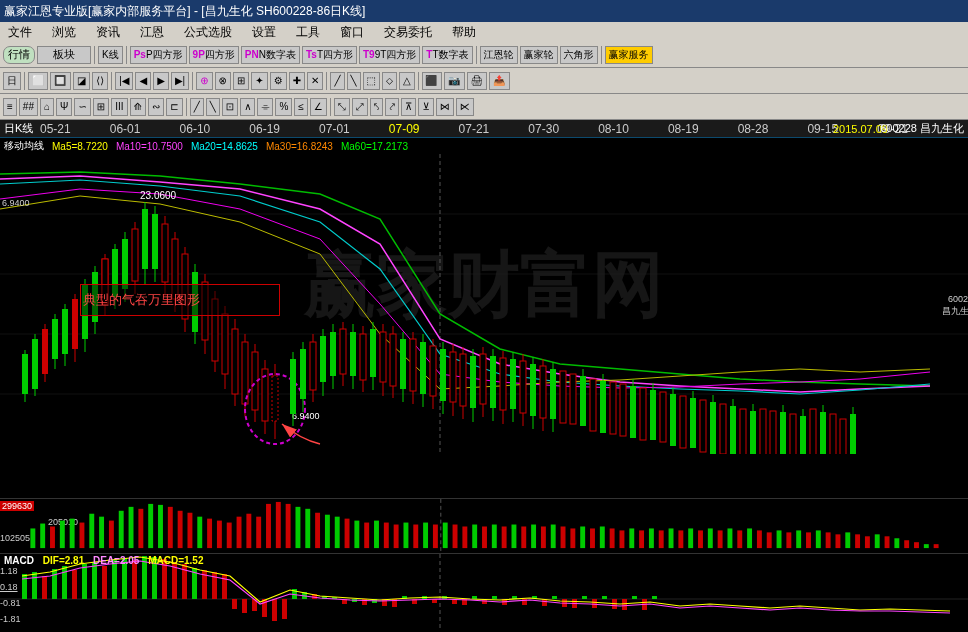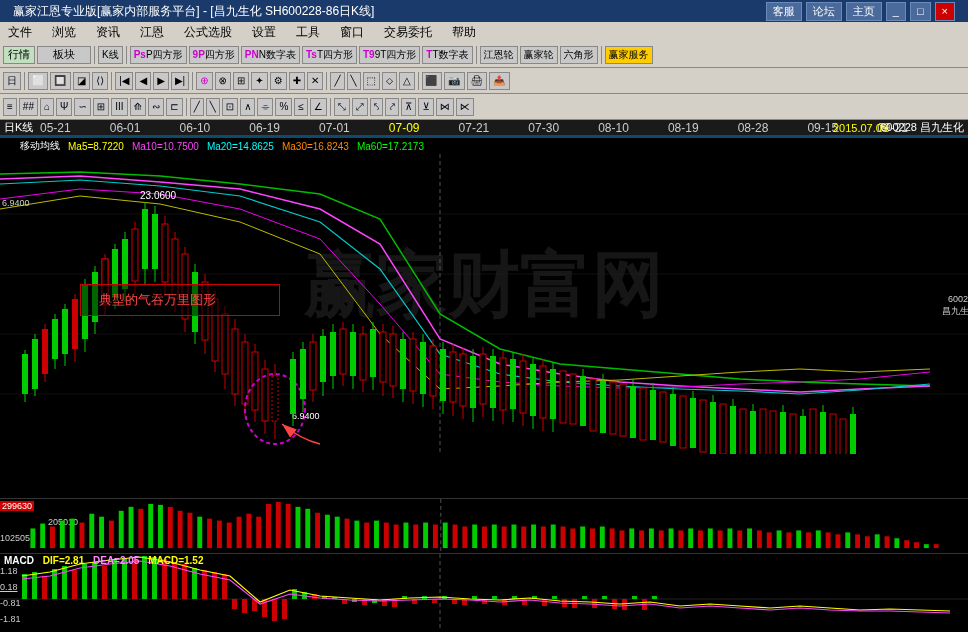--- a/index.html
+++ b/index.html
@@ -1,67 +1,59 @@
 <!DOCTYPE html>
 <html><head>
   <meta charset="utf-8">
   <style>
     * { margin: 0; padding: 0; box-sizing: border-box; }
     body { width: 968px; height: 632px; background: #000; font-family: 'SimHei', Arial, sans-serif; font-size: 12px; color: #fff; overflow: hidden; }
     
     
-    #title-bar { background: #1a3a6b; height: 22px; display: flex; align-items: center; justify-content: space-between; padding: 0 13px; font-size: 12px; color: #fff; }
+    #title-bar { background: #1a3a6b; height: 22px; display: flex; align-items: center; justify-content: space-between; padding: 0 4px; font-size: 12px; color: #fff; }
     .title-btn { background: #4a6a9b; border: 1px solid #6a8abb; color: #fff; font-size: 11px; padding: 1px 6px; cursor: pointer; }
     
     
     #menu-bar { background: #d4d0c8; height: 20px; display: flex; align-items: center; padding: 0 2px; gap: 8px; color: #000; font-size: 12px; }
     .menu-item { padding: 2px 6px; cursor: pointer; }
     
     
     .watermark { position: absolute; top: 50%; left: 50%; transform: translate(-50%, -70%); font-size: 72px; color: rgba(180,180,180,0.12); font-weight: bold; pointer-events: none; white-space: nowrap; z-index: 0; }
     
     
-    .annotation-box { position: absolute; border: 1px solid #cc0000; background: rgba(0,0,0,0.5); color: #ff4444; padding: 6px 18px; font-size: 13px; z-index: 10; }
+    .annotation-box { position: absolute; border: 1px solid #cc0000; background: rgba(0,0,0,0.5); color: #ff4444; padding: 6px 2px; font-size: 13px; z-index: 10; }
     
     
     .gann-logo { position: absolute; bottom: 60px; right: 20px; z-index: 10; }
     
     .toolbar-full { background: #d4d0c8; display: flex; align-items: center; padding: 1px 2px; border-bottom: 1px solid #888; height: 24px; overflow: hidden; }
     .tb-small-btn { background: #c8c8c8; border: 1px solid #888; margin: 1px; padding: 0 3px; font-size: 10px; color: #000; cursor: pointer; height: 18px; display: flex; align-items: center; }
   </style>
 </head>
 <body>
 
 <div id="title-bar">
   <span style="font-size:12px;">赢家江恩专业版[赢家内部服务平台] - [昌九生化  SH600228-86日K线]</span>
-  <div style="display:flex;gap:4px;">
-    <button class="title-btn">客服</button>
-    <button class="title-btn">论坛</button>
-    <button class="title-btn">主页</button>
-    <button class="title-btn">_</button>
-    <button class="title-btn">□</button>
-    <button class="title-btn" style="background:#cc0000;">×</button>
-  </div>
 </div>
 
 <div id="menu-bar">
   <span class="menu-item">文件</span>
   <span class="menu-item">浏览</span>
   <span class="menu-item">资讯</span>
   <span class="menu-item">江恩</span>
   <span class="menu-item">公式选股</span>
   <span class="menu-item">设置</span>
   <span class="menu-item">工具</span>
   <span class="menu-item">窗口</span>
   <span class="menu-item">交易委托</span>
   <span class="menu-item">帮助</span>
 </div>
 
 <div class="toolbar-full" style="height:26px;">
-  <button class="tb-small-btn" style="background:#c0e0c0;font-size:11px;padding:0 4px;">行情</button>
+  <button class="tb-small-btn" style="background:#c0e0c0;font-size:11px;padding:0 4px;border-radius:7px;">行情</button>
   <button class="tb-small-btn" style="font-size:11px;padding:0 15px;">板块</button>
   <span style="width:1px;height:18px;background:#888;margin:0 2px;"></span>
   <button class="tb-small-btn" style="font-size:10px;">K线</button>
   <span style="width:1px;height:18px;background:#888;margin:0 2px;"></span>
   <button class="tb-small-btn"><span style="color:#cc00cc;font-weight:bold;font-size:10px;">Ps</span> P四方形</button>
   <button class="tb-small-btn"><span style="color:#cc00cc;font-weight:bold;font-size:10px;">9P</span> 四方形</button>
   <button class="tb-small-btn"><span style="color:#cc00cc;font-weight:bold;font-size:10px;">PN</span> N数字表</button>
   <button class="tb-small-btn"><span style="color:#cc00cc;font-weight:bold;font-size:10px;">Ts</span> T四方形</button>
   <button class="tb-small-btn"><span style="color:#cc00cc;font-weight:bold;font-size:10px;">T9</span> 9T四方形</button>
   <button class="tb-small-btn"><span style="color:#cc00cc;font-weight:bold;font-size:10px;">T</span> T数字表</button>
@@ -132,42 +124,42 @@
   <button class="tb-small-btn">⤣</button>
   <button class="tb-small-btn">⤤</button>
   <button class="tb-small-btn">⊼</button>
   <button class="tb-small-btn">⊻</button>
   <button class="tb-small-btn">⋈</button>
   <button class="tb-small-btn">⋉</button>
 </div>
 
 <div style="position:relative; background:#000; flex:1; height: calc(632px - 22px - 20px - 26px - 26px - 26px);">
 
-  <div style="background:#1a1a1a; height:18px; display:flex; align-items:center; padding:0 60px 0 40px; border-bottom:3px solid #0c4a6e; position:relative;">
+  <div style="background:#1a1a1a; height:18px; display:flex; align-items:center; padding:0 60px 0 40px; border-bottom:1px solid #0c4a6e; position:relative;">
     <span style="color:#fff; font-size:11px; position:absolute; left:4px;">日K线</span>
     <div style="display:flex; justify-content:space-between; width:100%; font-size:12px; color:#ccc;">
       <span>05-21</span>
       <span>06-01</span>
       <span>06-10</span>
       <span>06-19</span>
       <span>07-01</span>
       <span style="color:#ffff00;">07-09</span>
       <span>07-21</span>
       <span>07-30</span>
       <span>08-10</span>
       <span>08-19</span>
       <span>08-28</span>
       <span>09-15</span>
       <span>09-21</span>
     </div>
     <span style="color:#ffff00; font-size:11px; position:absolute; right:80px;">2015.07.09</span>
     <span style="color:#fff; font-size:11px; position:absolute; right:4px;">600228 昌九生化</span>
   </div>
 
-  <div style="background:#000; height:16px; display:flex; align-items:center; padding:0 20px; font-size:10px;">
+  <div style="background:#000; height:16px; display:flex; align-items:center; padding:0 4px; font-size:10px;">
     <span style="color:#fff;">移动均线</span>
     <span style="color:#ffff00; margin-left:8px;">Ma5=<span>8.7220</span></span>
     <span style="color:#ff44ff; margin-left:8px;">Ma10=<span>10.7500</span></span>
     <span style="color:#00ffff; margin-left:8px;">Ma20=<span>14.8625</span></span>
     <span style="color:#ff8800; margin-left:8px;">Ma30=<span>16.8243</span></span>
     <span style="color:#00ff00; margin-left:8px;">Ma60=<span>17.2173</span></span>
   </div>
 
   <div style="position:relative; background:#000; height:300px; overflow:hidden;">
 

